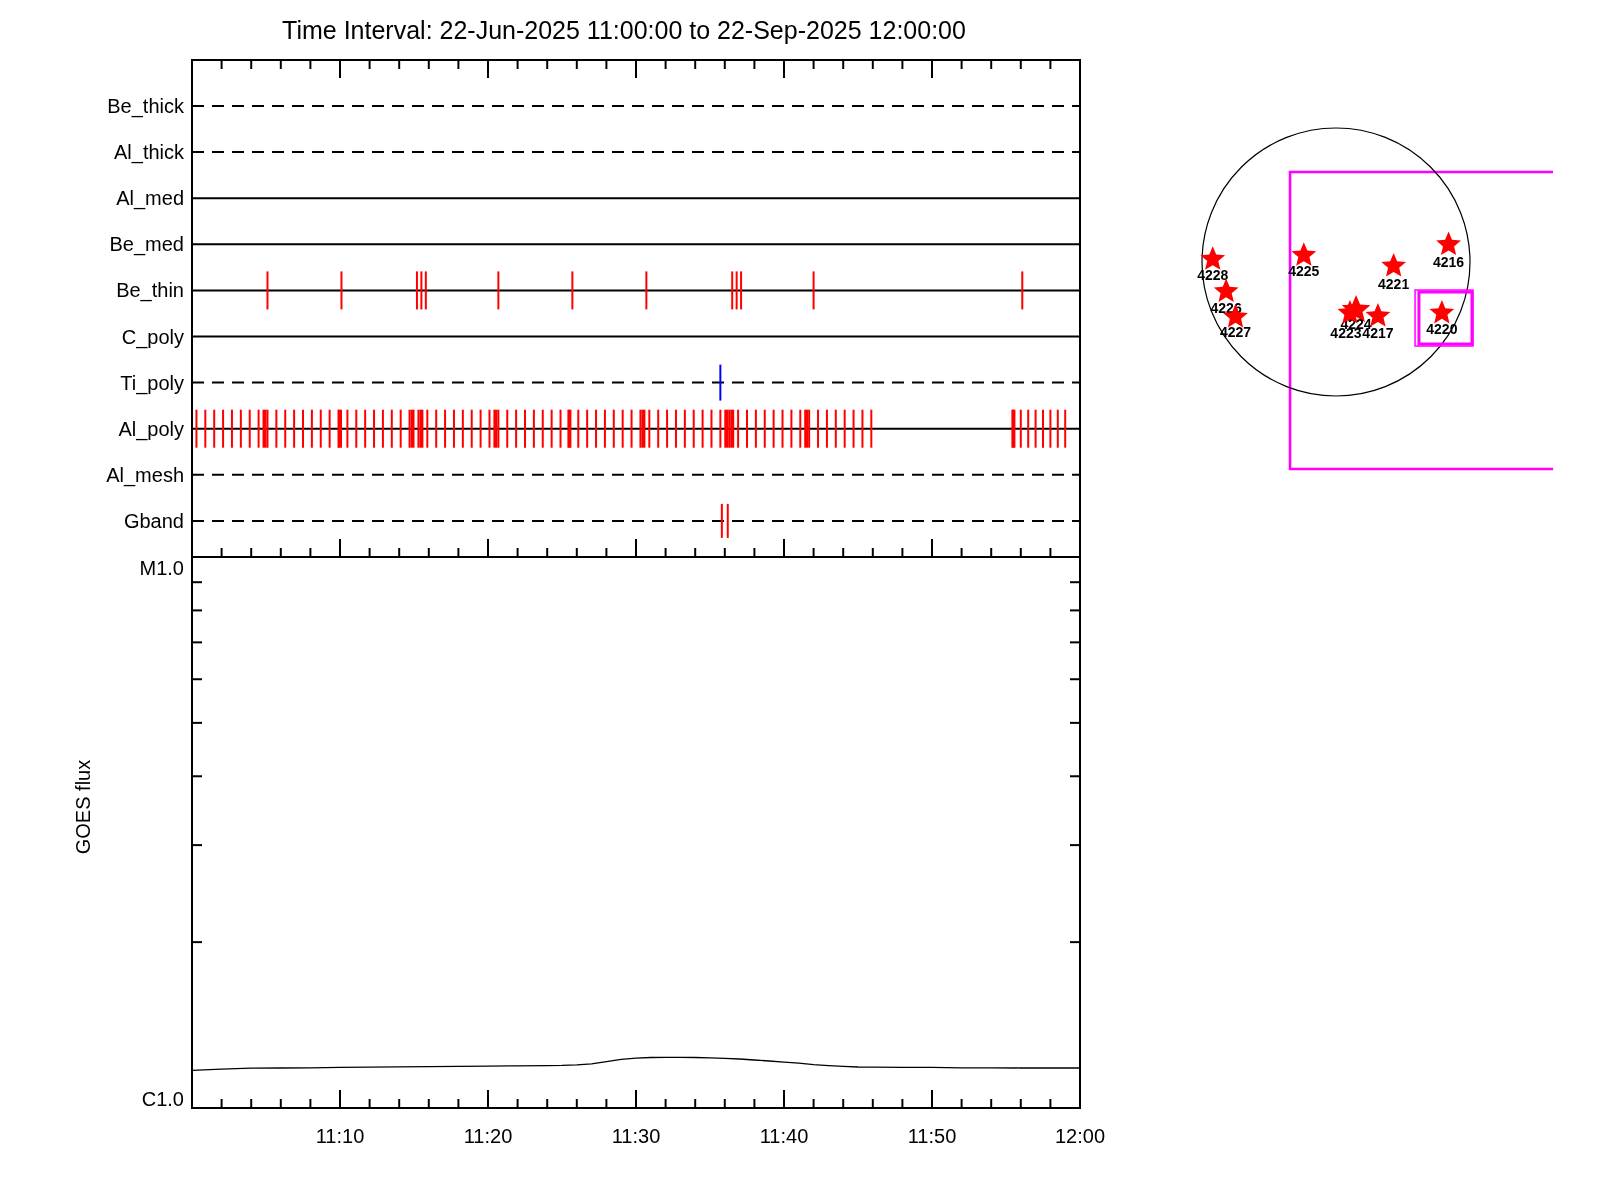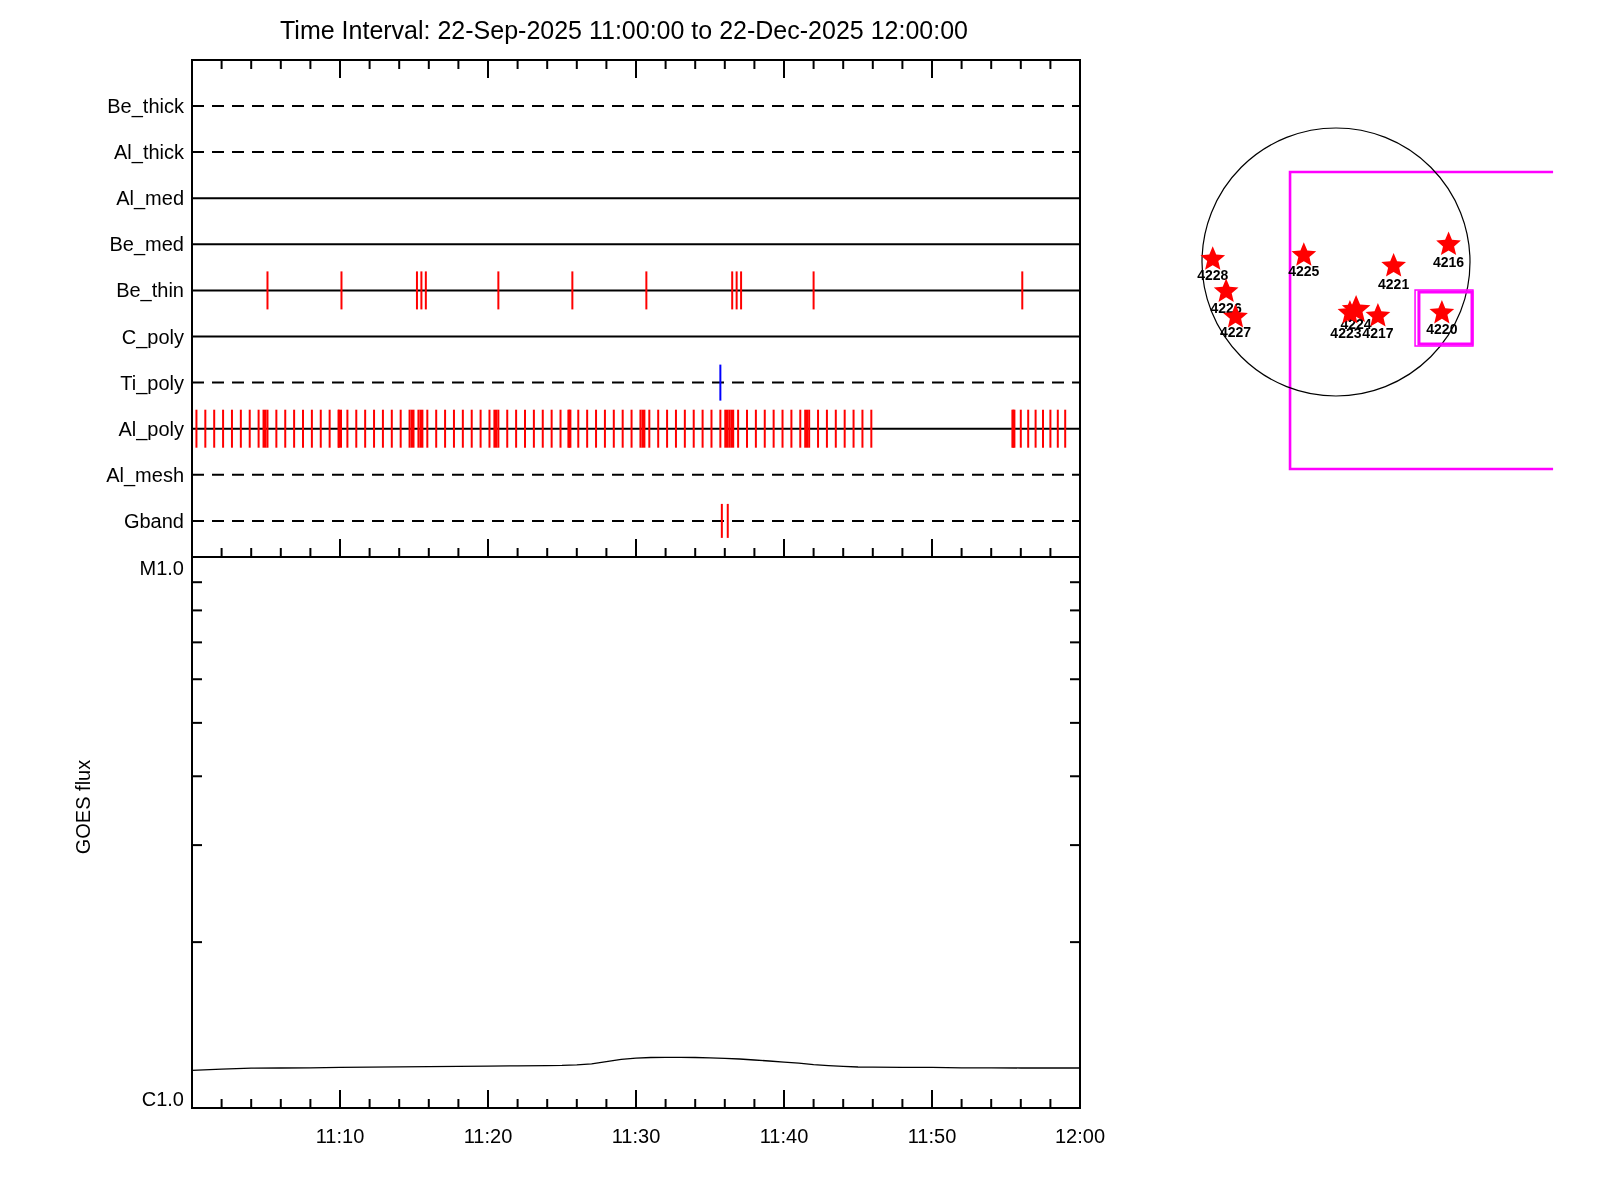--- a/index.html
+++ b/index.html
@@ -6,21 +6,21 @@
   .screen{position:relative;width:1600px;height:1200px;background:#ffffff;overflow:hidden;
           font-family:"Liberation Sans", sans-serif;}
   .title{position:absolute;left:180px;top:16px;width:888px;text-align:center;
          font-size:25px;color:#000;letter-spacing:0px;}
   svg text{font-family:"Liberation Sans", sans-serif;}
 </style>
 </head>
 <body>
 
 <div class="screen">
-  <div class="title">Time Interval: 22-Sep-2025 11:00:00 to 22-Dec-2025 12:00:00</div>
+  <div class="title">Time Interval: 22-Jun-2025 11:00:00 to 22-Sep-2025 12:00:00</div>
   <svg id="plot" width="1600" height="1200" viewBox="0 0 1600 1200">
       <rect x="192" y="60" width="888" height="497" fill="none" stroke="#000000" stroke-width="2"></rect>
       <line x1="221.6" y1="60" x2="221.6" y2="69" stroke="#000000" stroke-width="2"></line>
       <line x1="221.6" y1="557" x2="221.6" y2="548" stroke="#000000" stroke-width="2"></line>
       <line x1="251.2" y1="60" x2="251.2" y2="69" stroke="#000000" stroke-width="2"></line>
       <line x1="251.2" y1="557" x2="251.2" y2="548" stroke="#000000" stroke-width="2"></line>
       <line x1="280.8" y1="60" x2="280.8" y2="69" stroke="#000000" stroke-width="2"></line>
       <line x1="280.8" y1="557" x2="280.8" y2="548" stroke="#000000" stroke-width="2"></line>
       <line x1="310.4" y1="60" x2="310.4" y2="69" stroke="#000000" stroke-width="2"></line>
       <line x1="310.4" y1="557" x2="310.4" y2="548" stroke="#000000" stroke-width="2"></line>

